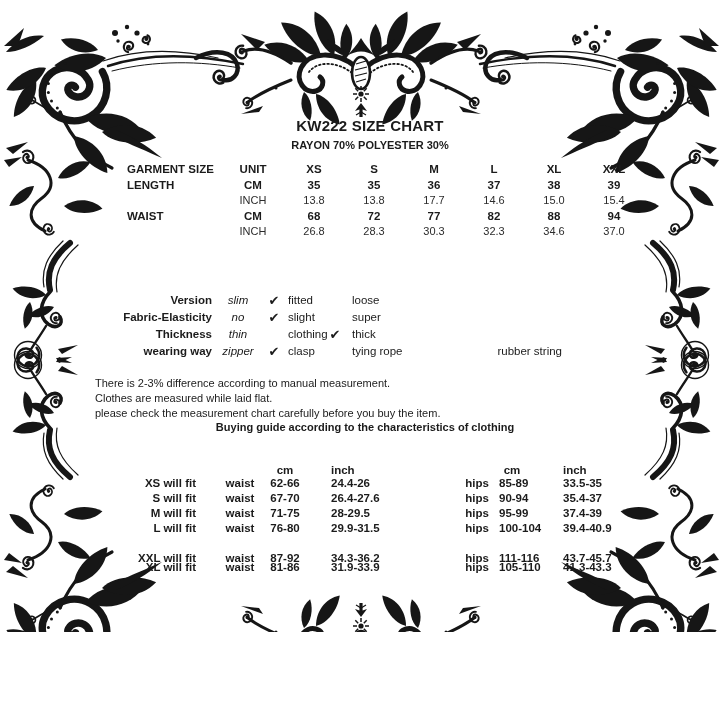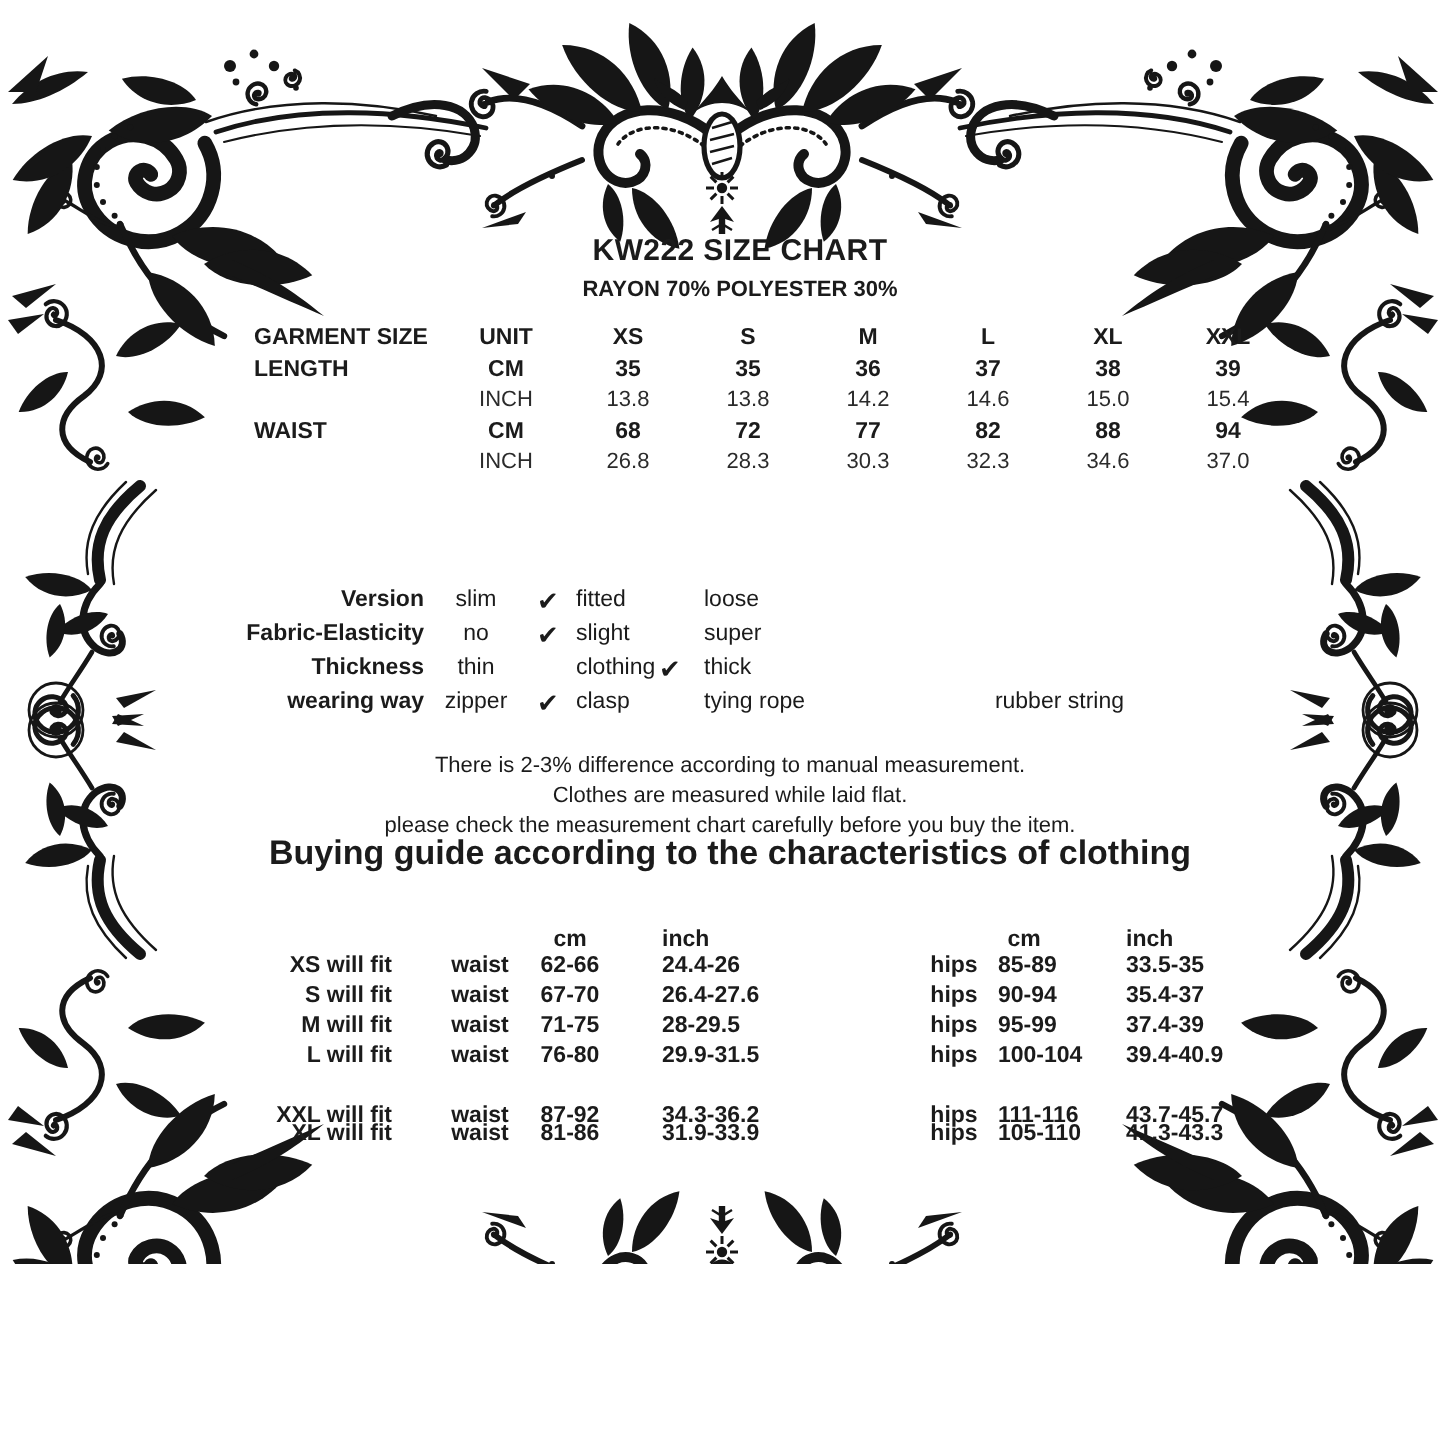--- a/index.html
+++ b/index.html
@@ -15,29 +15,29 @@
               grid-auto-rows:15.6px;font-size:11.5px;}
   .size-table span{line-height:15.6px;white-space:nowrap;}
   .st-l{text-align:left;font-weight:bold;margin-left:23px;}
   .st-c{text-align:center;}
   .b{font-weight:bold;}
   .reg{font-weight:normal;font-size:11px;color:#2b2b2b;}
 
   .attr-row{position:absolute;left:0;width:723px;height:17px;font-size:11.5px;}
   .attr-row span{position:absolute;line-height:17px;white-space:nowrap;}
   .a-label{left:100px;width:112px;text-align:right;font-weight:bold;}
-  .a-c1{left:216px;width:44px;text-align:center;}
+  .a-c1{left:216px;width:44px;text-align:center;font-style:italic;}
   .a-k1{left:264px;width:20px;text-align:center;font-size:13px;}
   .a-c2{left:288px;width:44px;text-align:left;}
   .a-k2{left:325px;width:20px;text-align:center;font-size:13px;}
   .a-c3{left:352px;width:90px;text-align:left;}
   .a-c4{left:452px;width:110px;text-align:right;}
 
-  .notes{left:95px;top:376px;width:540px;text-align:center;font-size:11px;line-height:15px;}
-  .notes-heading{left:95px;top:419px;width:540px;text-align:center;font-size:17px;font-weight:bold;line-height:16px;}
+  .notes{left:95px;top:376px;width:540px;font-size:11px;line-height:15px;}
+  .notes-heading{left:95px;top:419px;width:540px;text-align:center;font-size:11px;font-weight:bold;line-height:16px;}
 
   .bg-row{position:absolute;left:0;width:723px;height:15.2px;font-size:11.5px;font-weight:bold;}
   .bg-row span{position:absolute;line-height:15.2px;white-space:nowrap;}
   .g-label{left:100px;width:96px;text-align:right;}
   .g-part1{left:218px;width:44px;text-align:center;}
   .g-cm1{left:262px;width:46px;text-align:center;}
   .g-in1{left:331px;width:84px;text-align:left;}
   .g-part2{left:460px;width:34px;text-align:center;}
   .g-cm2{left:499px;width:60px;text-align:left;}
   .g-in2{left:563px;width:84px;text-align:left;}
@@ -195,21 +195,21 @@
     <span class="st-c b">35</span>
     <span class="st-c b">36</span>
     <span class="st-c b">37</span>
     <span class="st-c b">38</span>
     <span class="st-c b">39</span>
 
     <span class="st-l"></span>
     <span class="st-c reg">INCH</span>
     <span class="st-c reg">13.8</span>
     <span class="st-c reg">13.8</span>
-    <span class="st-c reg">14.2</span>
+    <span class="st-c reg">17.7</span>
     <span class="st-c reg">14.6</span>
     <span class="st-c reg">15.0</span>
     <span class="st-c reg">15.4</span>
 
     <span class="st-l">WAIST</span>
     <span class="st-c b">CM</span>
     <span class="st-c b">68</span>
     <span class="st-c b">72</span>
     <span class="st-c b">77</span>
     <span class="st-c b">82</span>

